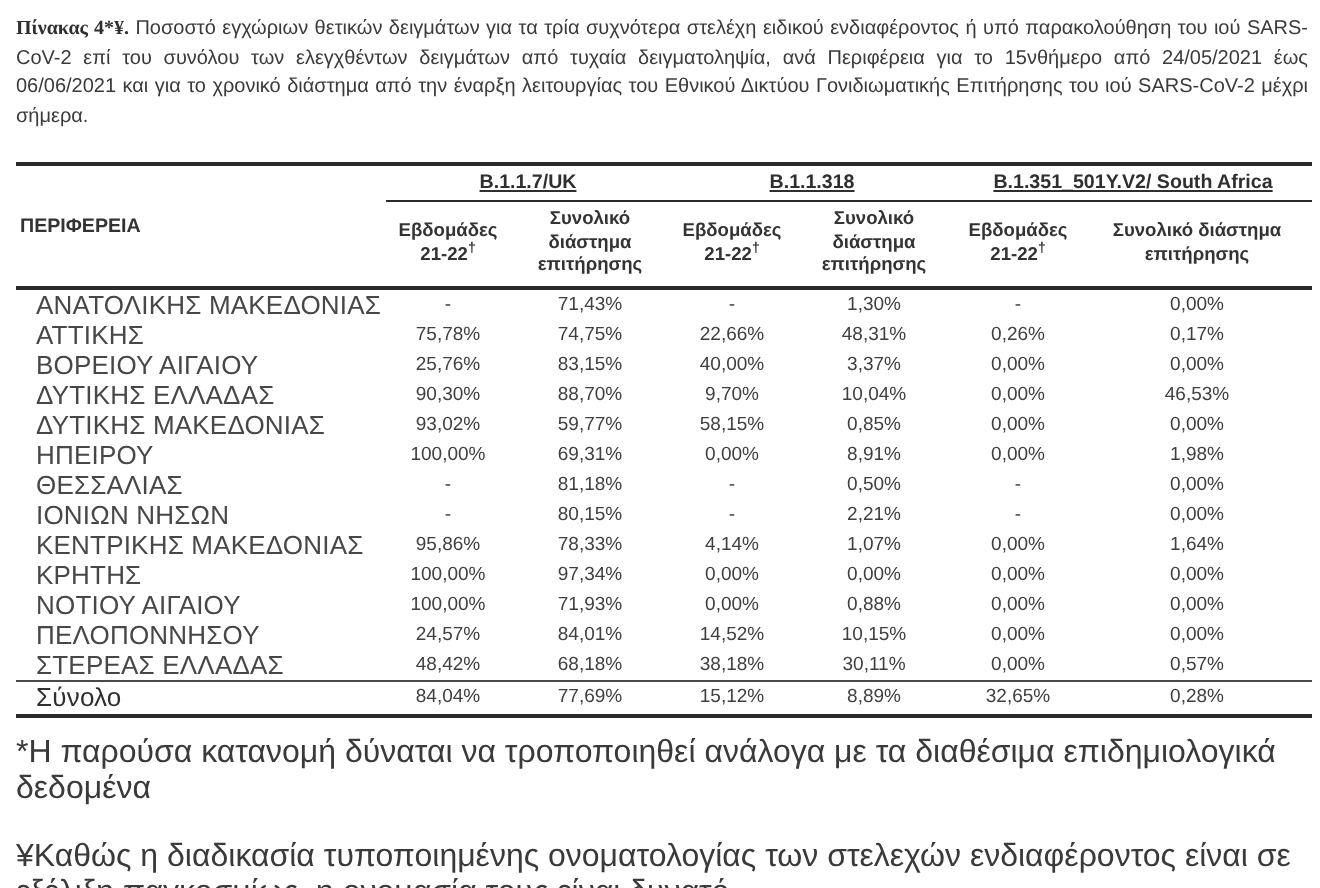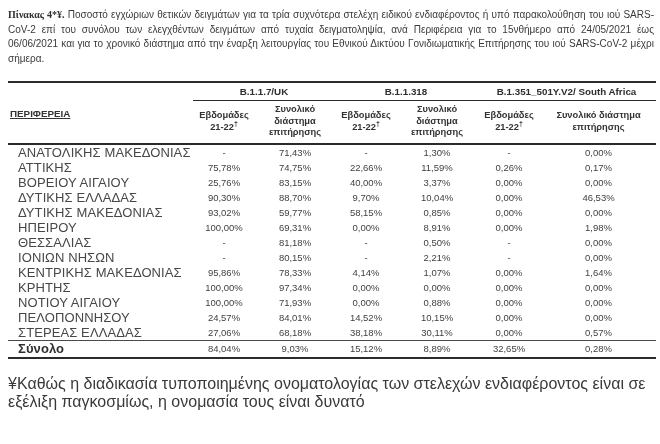--- a/index.html
+++ b/index.html
@@ -21,42 +21,42 @@
     border-collapse:collapse;table-layout:fixed;
     border-top:2px solid #2b2b2b;
     border-bottom:2.5px solid #2b2b2b;
     font-size:9.5px;color:#3f3f3f;
   }
   th,td{padding:0;font-weight:normal;overflow:hidden;white-space:nowrap;}
   th.region-h{
     text-align:left;font-weight:bold;font-size:9.8px;color:#333;
     vertical-align:middle;padding-left:2px;
     border-bottom:2px solid #2b2b2b;
-    text-decoration:underline;
   }
   tr.group-row th.grp{
     font-weight:bold;font-size:9.8px;color:#2f2f2f;
     text-align:center;height:17px;vertical-align:middle;
     border-bottom:1px solid #2b2b2b;
+    text-decoration:underline;
   }
   tr.sub-row th{
     font-weight:bold;font-size:9.3px;color:#333;
     text-align:center;line-height:11.5px;
     padding:3px 0 4px 0;
     border-bottom:2px solid #2b2b2b;
     white-space:normal;
   }
   tr.sub-row th sup{font-size:7px;line-height:0;}
   tbody td{height:14.55px;text-align:center;vertical-align:middle;}
   tbody td.region{
     text-align:left;padding-left:10px;
     font-size:13px;letter-spacing:.1px;color:#474747;
   }
   tbody tr.total td{border-top:1px solid #4a4a4a;height:16px;}
-  tbody tr.total td.region{font-weight:bold;color:#2f2f2f;}
+  tbody tr.total td.region{font-weight:normal;color:#2f2f2f;}
   .footnotes{margin-top:9px;width:648px;}
   .footnote{margin:0 0 3px 0;font-size:10px;line-height:14px;color:#3a3a3a;}
 </style>
 </head>
 <body>
 
 <div class="page">
 
   <p class="title"><b>Πίνακας 4*¥.</b> <span>Ποσοστό εγχώριων θετικών δειγμάτων για τα τρία συχνότερα στελέχη ειδικού ενδιαφέροντος ή υπό παρακολούθηση του ιού SARS-CoV-2 επί του συνόλου των ελεγχθέντων δειγμάτων από τυχαία δειγματοληψία, ανά Περιφέρεια για το 15νθήμερο από 24/05/2021 έως 06/06/2021 και για το χρονικό διάστημα από την έναρξη λειτουργίας του Εθνικού Δικτύου Γονιδιωματικής Επιτήρησης του ιού SARS-CoV-2 μέχρι σήμερα.</span></p>
 
@@ -94,21 +94,21 @@
           <td>-</td>
           <td>1,30%</td>
           <td>-</td>
           <td>0,00%</td>
         </tr>
         <tr>
           <td class="region">ΑΤΤΙΚΗΣ</td>
           <td>75,78%</td>
           <td>74,75%</td>
           <td>22,66%</td>
-          <td>11,59%</td>
+          <td>48,31%</td>
           <td>0,26%</td>
           <td>0,17%</td>
         </tr>
         <tr>
           <td class="region">ΒΟΡΕΙΟΥ ΑΙΓΑΙΟΥ</td>
           <td>25,76%</td>
           <td>83,15%</td>
           <td>40,00%</td>
           <td>3,37%</td>
           <td>0,00%</td>
@@ -190,42 +190,43 @@
           <td class="region">ΠΕΛΟΠΟΝΝΗΣΟΥ</td>
           <td>24,57%</td>
           <td>84,01%</td>
           <td>14,52%</td>
           <td>10,15%</td>
           <td>0,00%</td>
           <td>0,00%</td>
         </tr>
         <tr>
           <td class="region">ΣΤΕΡΕΑΣ ΕΛΛΑΔΑΣ</td>
-          <td>27,06%</td>
+          <td>48,42%</td>
           <td>68,18%</td>
           <td>38,18%</td>
           <td>30,11%</td>
           <td>0,00%</td>
           <td>0,57%</td>
         </tr>
         <tr class="total">
           <td class="region">Σύνολο</td>
           <td>84,04%</td>
-          <td>9,03%</td>
+          <td>77,69%</td>
           <td>15,12%</td>
           <td>8,89%</td>
           <td>32,65%</td>
           <td>0,28%</td>
         </tr>
       </tbody>
   </table>
 
   <div class="footnotes">
     <p class="footnote">
       </p>
+      <div>*Η παρούσα κατανομή δύναται να τροποποιηθεί ανάλογα με τα διαθέσιμα επιδημιολογικά δεδομένα</div>
     <p></p>
     <p class="footnote">
       </p>
       <div>¥Καθώς η διαδικασία τυποποιημένης ονοματολογίας των στελεχών ενδιαφέροντος είναι σε εξέλιξη παγκοσμίως, η ονομασία τους είναι δυνατό</div>
 
     <p></p>
     <p class="footnote">
       </p>
 
     <p></p>

